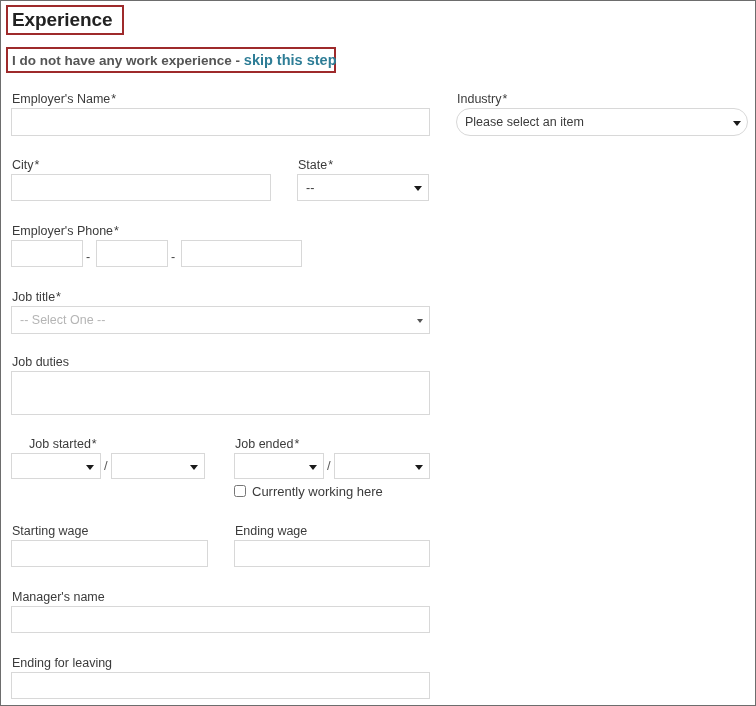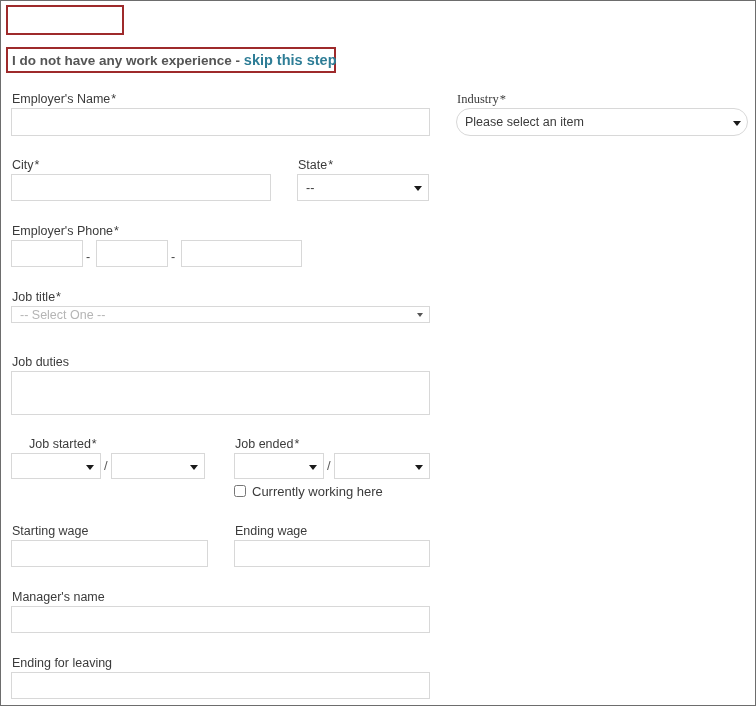--- a/index.html
+++ b/index.html
@@ -178,27 +178,28 @@
   }
 </style>
 </head>
 <body>
 
 <div id="page">
 
   <div class="anno" id="anno-title"></div>
   <div class="anno" id="anno-skip"></div>
 
+  <div class="page-title">Experience</div>
 
   <div class="skip-line"><span>I do not have any work experience - </span><span class="skip-link">skip this step</span></div>
 
   <div class="lbl" style="left:11px; top:91px;"><span>Employer's Name</span><span class="req">*</span></div>
   <input class="txt" type="text" style="left: 10px; top: 107px; width: 419px; height: 28px;" value="">
 
-  <div class="lbl" style="left:456px; top:91px;font-family:Liberation Serif, serif;"><span>Industry</span><span class="req">*</span></div>
+  <div class="lbl" style="left:456px; top:91px;"><span>Industry</span><span class="req">*</span></div>
   <div class="sel" style="left:455px; top:107px; width:292px; height:28px;border-radius:14px;">
     <span class="sel-val">Please select an item</span>
     <span class="caret"></span>
   </div>
 
   <div class="lbl" style="left:11px; top:157px;"><span>City</span><span class="req">*</span></div>
   <input class="txt" type="text" style="left: 10px; top: 173px; width: 260px; height: 27px;" value="">
 
   <div class="lbl" style="left:297px; top:157px;"><span>State</span><span class="req">*</span></div>
   <div class="sel" style="left:296px; top:173px; width:132px; height:27px;">
@@ -207,21 +208,21 @@
   </div>
 
   <div class="lbl" style="left:11px; top:223px;"><span>Employer's Phone</span><span class="req">*</span></div>
   <input class="txt" type="text" style="left: 10px; top: 239px; width: 72px; height: 27px;" value="">
   <div class="sep" style="left:85px; top:249px;">-</div>
   <input class="txt" type="text" style="left: 95px; top: 239px; width: 72px; height: 27px;" value="">
   <div class="sep" style="left:170px; top:249px;">-</div>
   <input class="txt" type="text" style="left: 180px; top: 239px; width: 121px; height: 27px;" value="">
 
   <div class="lbl" style="left:11px; top:289px;"><span>Job title</span><span class="req">*</span></div>
-  <div class="sel placeholder small-caret" style="left:10px; top:305px; width:419px; height:17px;">
+  <div class="sel placeholder small-caret" style="left:10px; top:305px; width:419px; height:28px;">
     <span class="sel-val">-- Select One --</span>
     <span class="caret"></span>
   </div>
 
   <div class="lbl" style="left:11px; top:354px;"><span>Job duties</span><span class="req"></span></div>
   <textarea class="area" style="left: 10px; top: 370px; width: 419px; height: 44px;"></textarea>
 
   <div class="lbl" style="left:28px; top:436px;"><span>Job started</span><span class="req">*</span></div>
   <div class="sel" style="left:10px; top:452px; width:90px; height:26px;">
     <span class="sel-val"></span>

